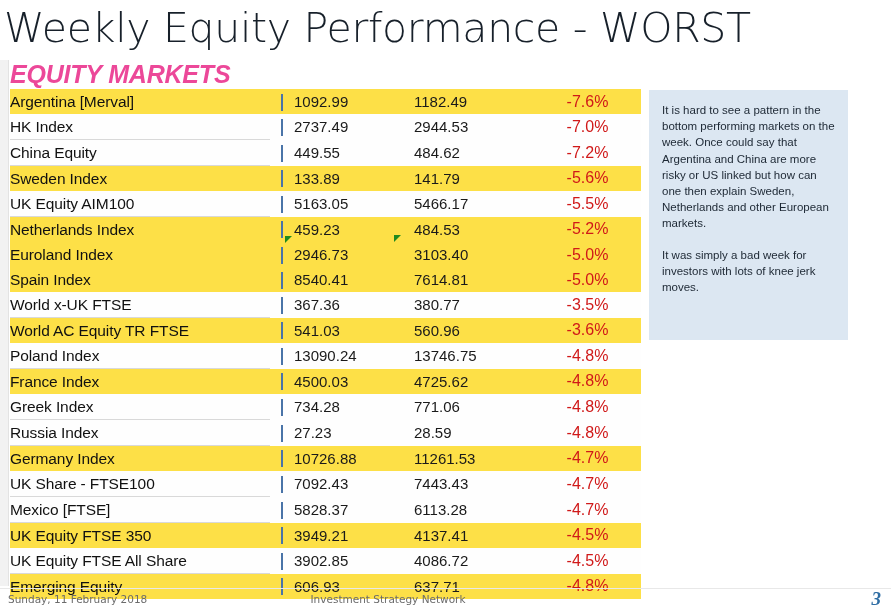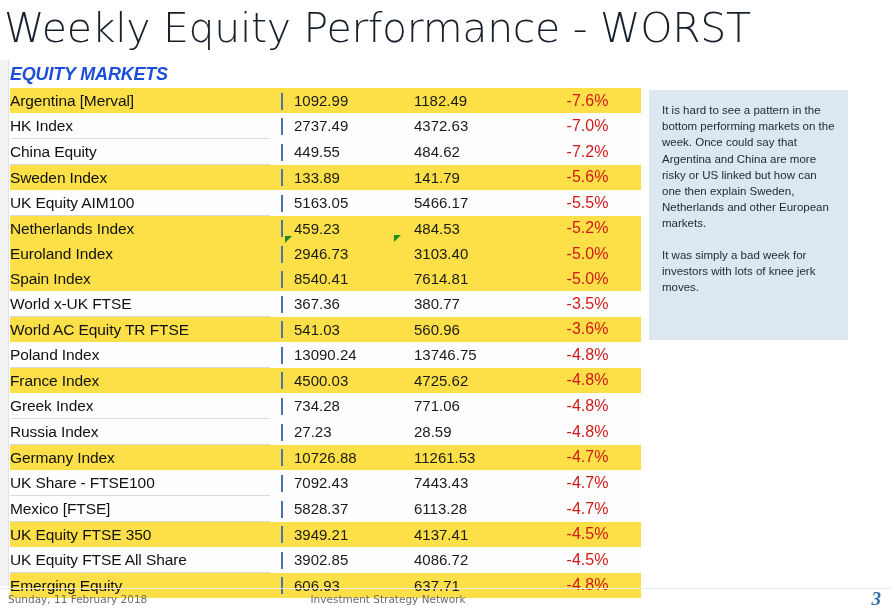--- a/index.html
+++ b/index.html
@@ -69,25 +69,25 @@
   .col-v1    { width: 120px; }
   .col-v2    { width: 120px; }
   .col-pct   { width: 107px; }
 
   
   #table-header td {
     height: 28px;
     background: #ffffff;
   }
   #header-label {
-    font-size: 18px;
+    font-size: 25px;
     font-weight: bold;
     font-style: italic;
     font-family: "Liberation Sans", sans-serif;
-    color: #1d4ed8;
+    color: #ec4899;
     padding-left: 5px;
     letter-spacing: -0.2px;
   }
 
   
   tr.band-green td { background: #fde047; }
   tr.band-white td { background: #fefefe; }
 
   
   tr.band-white td.cell-name {
@@ -226,21 +226,21 @@
         <td class="cell-name">Argentina [Merval]</td>
         <td class="cell-spark"><span class="spark-tick"></span></td>
         <td class="cell-num">1092.99</td>
         <td class="cell-num">1182.49</td>
         <td class="cell-pct">-7.6%</td>
       </tr>
       <tr class="band-white">
         <td class="cell-name">HK Index</td>
         <td class="cell-spark"><span class="spark-tick"></span></td>
         <td class="cell-num">2737.49</td>
-        <td class="cell-num">4372.63</td>
+        <td class="cell-num">2944.53</td>
         <td class="cell-pct">-7.0%</td>
       </tr>
       <tr class="band-white">
         <td class="cell-name">China Equity</td>
         <td class="cell-spark"><span class="spark-tick"></span></td>
         <td class="cell-num">449.55</td>
         <td class="cell-num">484.62</td>
         <td class="cell-pct">-7.2%</td>
       </tr>
       <tr class="band-green">

